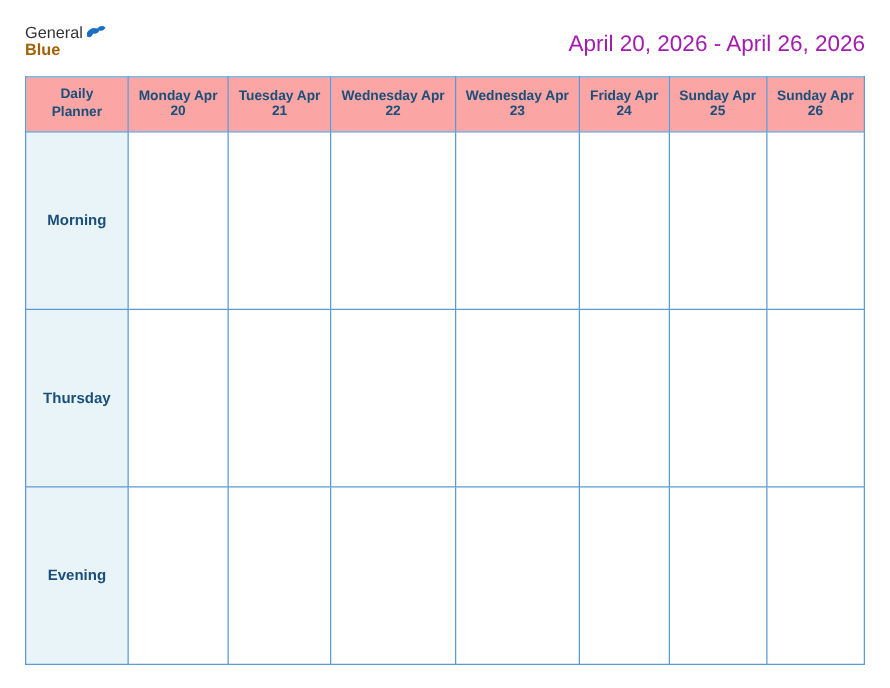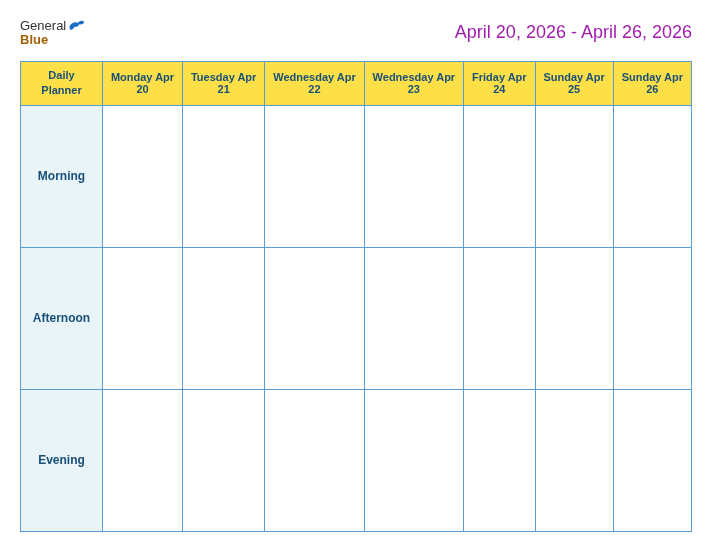--- a/index.html
+++ b/index.html
@@ -16,21 +16,21 @@
       height: 550px;
       background: #fff;
       padding: 18px 20px 18px 20px;
       display: flex;
       flex-direction: column;
     }
 
     .header {
       display: flex;
       justify-content: space-between;
-      align-items: center;
+      align-items: flex-end;
       margin-bottom: 14px;
     }
 
     .logo-area {
       display: flex;
       flex-direction: column;
       align-items: flex-start;
     }
 
     .logo-text {
@@ -82,21 +82,21 @@
       flex: 1;
       border-collapse: collapse;
       border: 1.5px solid #5b9bd5;
     }
 
     .calendar-table th, .calendar-table td {
       border: 1px solid #5b9bd5;
     }
 
     .calendar-table thead tr th {
-      background-color: #fde047;
+      background-color: #fca5a5;
       padding: 6px 4px;
       font-size: 11px;
       font-weight: bold;
       color: #1a4f7a;
     }
 
     .header-cell-main {
       font-size: 11px;
       font-weight: bold;
       color: #1a4f7a;
@@ -188,21 +188,21 @@
         <td class="time-cell">Morning</td>
         <td class="data-cell"></td>
         <td class="data-cell"></td>
         <td class="data-cell"></td>
         <td class="data-cell"></td>
         <td class="data-cell"></td>
         <td class="data-cell"></td>
         <td class="data-cell"></td>
       </tr>
       <tr>
-        <td class="time-cell">Afternoon</td>
+        <td class="time-cell">Thursday</td>
         <td class="data-cell"></td>
         <td class="data-cell"></td>
         <td class="data-cell"></td>
         <td class="data-cell"></td>
         <td class="data-cell"></td>
         <td class="data-cell"></td>
         <td class="data-cell"></td>
       </tr>
       <tr>
         <td class="time-cell">Evening</td>

